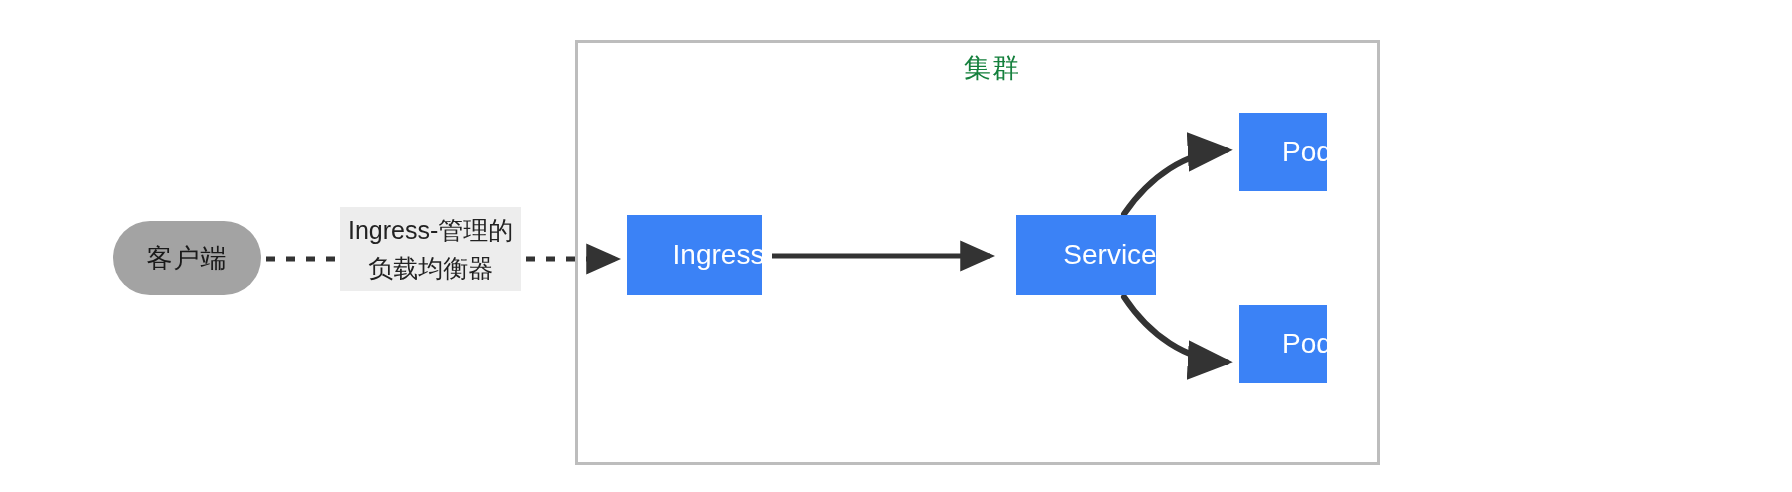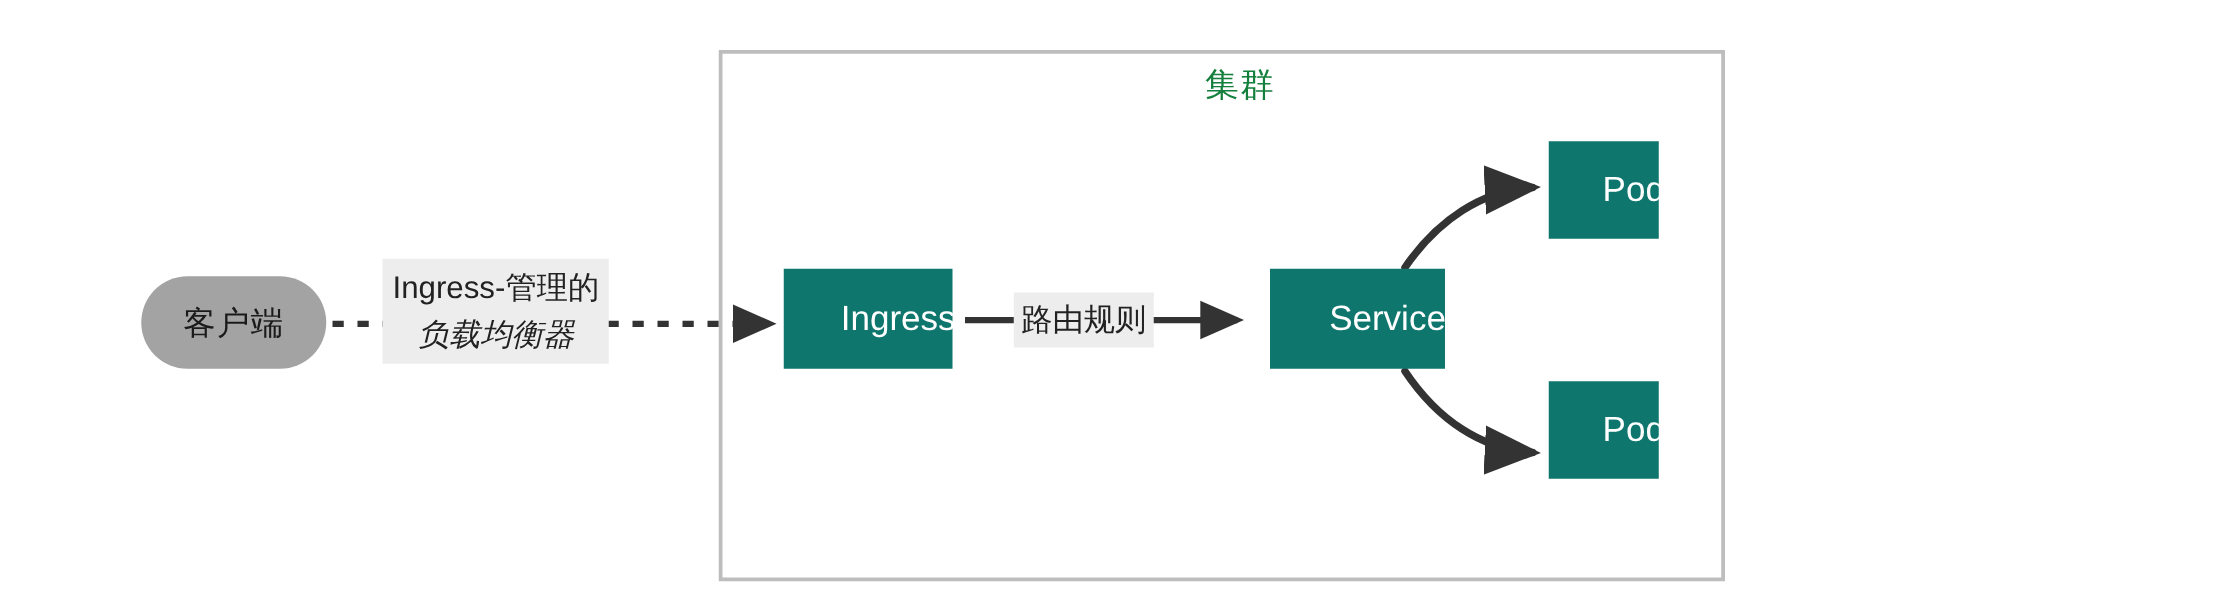--- a/index.html
+++ b/index.html
@@ -51,21 +51,21 @@
   }
 
   
   .node {
     position: absolute;
     box-sizing: border-box;
     display: flex;
     align-items: center;
     justify-content: center;
     color: #ffffff;
-    background: #0f766e;
+    background: #3b82f6;
     font-size: 28px;
     line-height: 1;
     white-space: nowrap;
     padding-left: 48px;
   }
   .node-ingress {
     left: 627px;
     top: 215px;
     width: 135px;
     height: 80px;
@@ -111,29 +111,30 @@
 
   
   .edge-label {
     position: absolute;
     background: #ededed;
     color: #222222;
     font-size: 25px;
     text-align: center;
     white-space: nowrap;
     box-sizing: border-box;
+    margin-left: 34px;
   }
   .edge-label-lb {
     left: 306px;
     top: 207px;
     padding: 4px 8px;
     line-height: 38px;
   }
   .edge-label-lb .l1 { display: block; }
-  .edge-label-lb .l2 { display: block; font-style: italic; }
+  .edge-label-lb .l2 { display: block; }
   .edge-label-route {
     left: 811px;
     top: 234px;
     padding: 3px 6px;
     line-height: 38px;
   }
 </style>
 </head>
 <body>
 
@@ -170,21 +171,20 @@
 
   <div class="edge-label edge-label-lb">
     <span class="l1">Ingress-管理的</span>
     <span class="l2">负载均衡器</span>
   </div>
 
   <div class="node node-ingress">
     <span>Ingress</span>
   </div>
 
-  <div class="edge-label edge-label-route">路由规则</div>
 
   <div class="node node-service">
     <span>Service</span>
   </div>
 
   <div class="node node-pod-top">
     <span>Pod</span>
   </div>
   <div class="node node-pod-bottom">
     <span>Pod</span>

